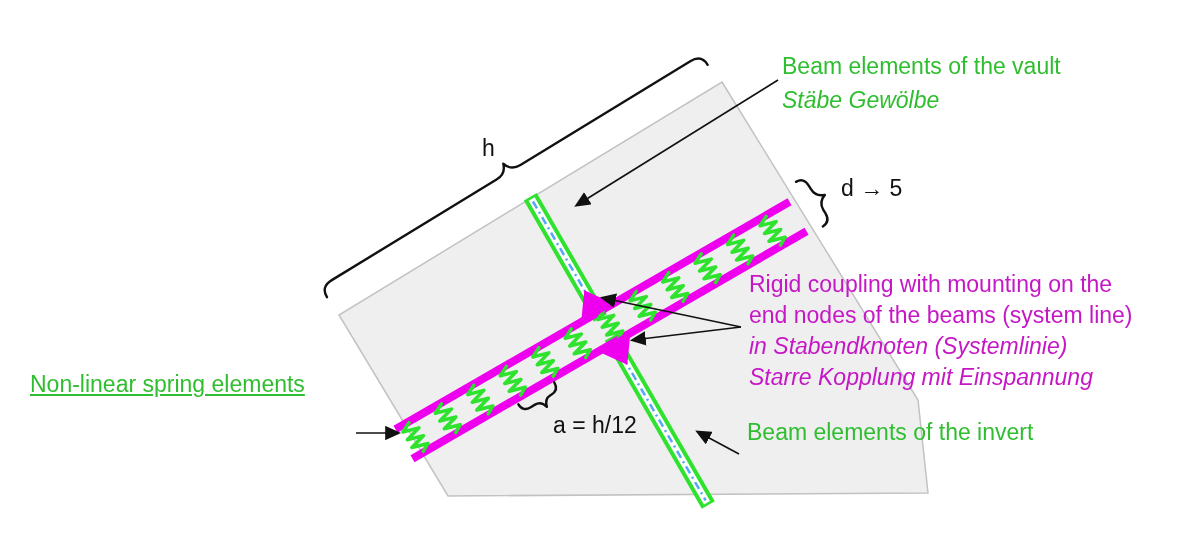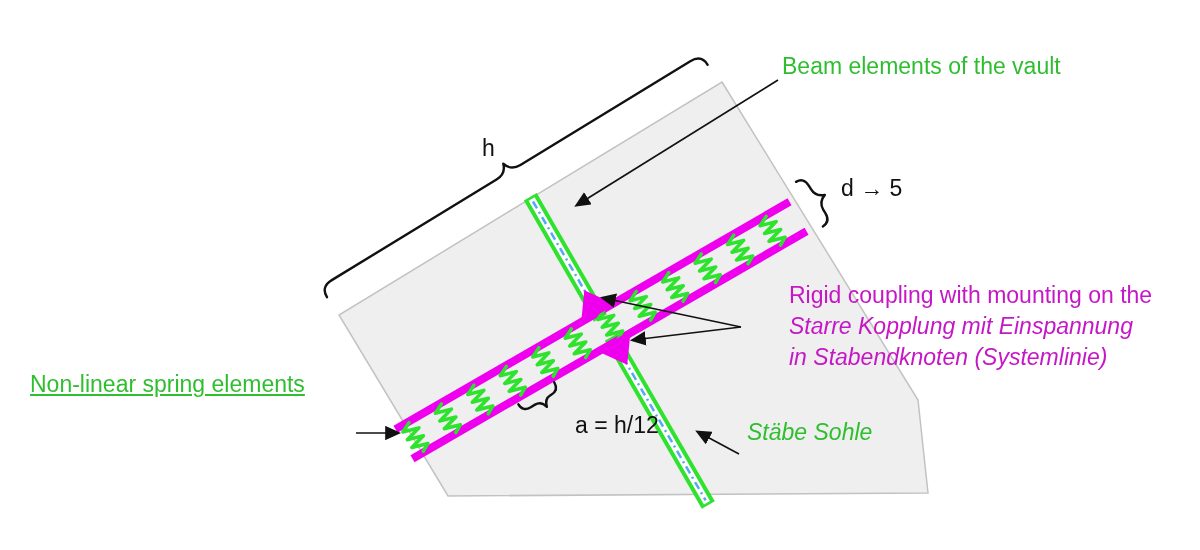--- a/index.html
+++ b/index.html
@@ -22,27 +22,27 @@
   .mag-line{stroke:var(--magenta_shape);stroke-width:8;fill:none;}
   #springs path{stroke:var(--green_shape);stroke-width:3.5;fill:none;stroke-linecap:round;stroke-linejoin:round;}
   .beam-green{stroke:var(--green_shape);stroke-width:15;fill:none;}
   .beam-white{stroke:#ffffff;stroke-width:7;fill:none;}
   .beam-blue{stroke:var(--blue_dashline);stroke-width:2.5;fill:none;stroke-dasharray:8 4 2 4;}
   .tri{fill:var(--magenta_shape);stroke:none;}
   .brace{stroke:var(--ink);stroke-width:2.4;fill:none;stroke-linecap:round;stroke-linejoin:round;}
   .leader{stroke:var(--ink);stroke-width:1.6;fill:none;}
   .lbl{position:absolute;font-size:23px;line-height:31px;white-space:nowrap;}
   .lbl--vault{left:782px;top:49px;color:var(--green_text);line-height:34px;}
-  .lbl--coupling{left:749px;top:280px;color:var(--magenta_text);margin-left:40px;}
+  .lbl--coupling{left:749px;top:269px;color:var(--magenta_text);}
   .lbl--invert{left:747px;top:417px;color:var(--green_text);}
   .lbl--springs{left:30px;top:369px;width:312px;text-align:left;color:var(--green_text);text-decoration:underline;}
   .lbl--dim{color:var(--ink);}
   .lbl--h{left:482px;top:133px;}
   .lbl--d{left:841px;top:173px;}
-  .lbl--a{left:575px;top:410px;}
+  .lbl--a{left:553px;top:410px;}
   .it{font-style:italic;}
 </style>
 </head>
 <body>
 
 <div id="stage">
 
   <svg id="draw" width="1200" height="550" viewBox="0 0 1200 550">
     <defs>
       <marker id="ah" markerWidth="10" markerHeight="9" refX="8" refY="4.5" orient="auto">
@@ -99,33 +99,35 @@
 
     <line class="leader" marker-end="url(#ah)" x1="778" y1="80" x2="577" y2="205"></line>
     <line class="leader" marker-end="url(#ah)" x1="739" y1="454" x2="698" y2="432"></line>
     <line class="leader" marker-end="url(#ah)" x1="356" y1="433" x2="398" y2="433"></line>
     <line class="leader" marker-end="url(#ah)" x1="741" y1="327" x2="603" y2="298"></line>
     <line class="leader" marker-end="url(#ah)" x1="741" y1="327" x2="633" y2="340"></line>
   </svg>
 
   <div class="lbl lbl--vault">
     <div>Beam elements of the vault</div>
+    <div class="it">Stäbe Gewölbe</div>
   </div>
 
   <div class="lbl lbl--dim lbl--h">h</div>
   <div class="lbl lbl--dim lbl--d">d → 5</div>
   <div class="lbl lbl--dim lbl--a">a = h/12</div>
 
   <div class="lbl lbl--coupling">
     <div>Rigid coupling with mounting on the</div>
+    <div>end nodes of the beams (system line)</div>
+    <div class="it">in Stabendknoten (Systemlinie)</div>
     <div class="it">Starre Kopplung mit Einspannung</div>
-    <div class="it">in Stabendknoten (Systemlinie)</div>
   </div>
 
   <div class="lbl lbl--invert">
-    <div class="it">Stäbe Sohle</div>
+    <div>Beam elements of the invert</div>
   </div>
 
   <div class="lbl lbl--springs">
     <div>Non-linear spring elements</div>
   </div>
 
 </div>
 
 </body></html>

